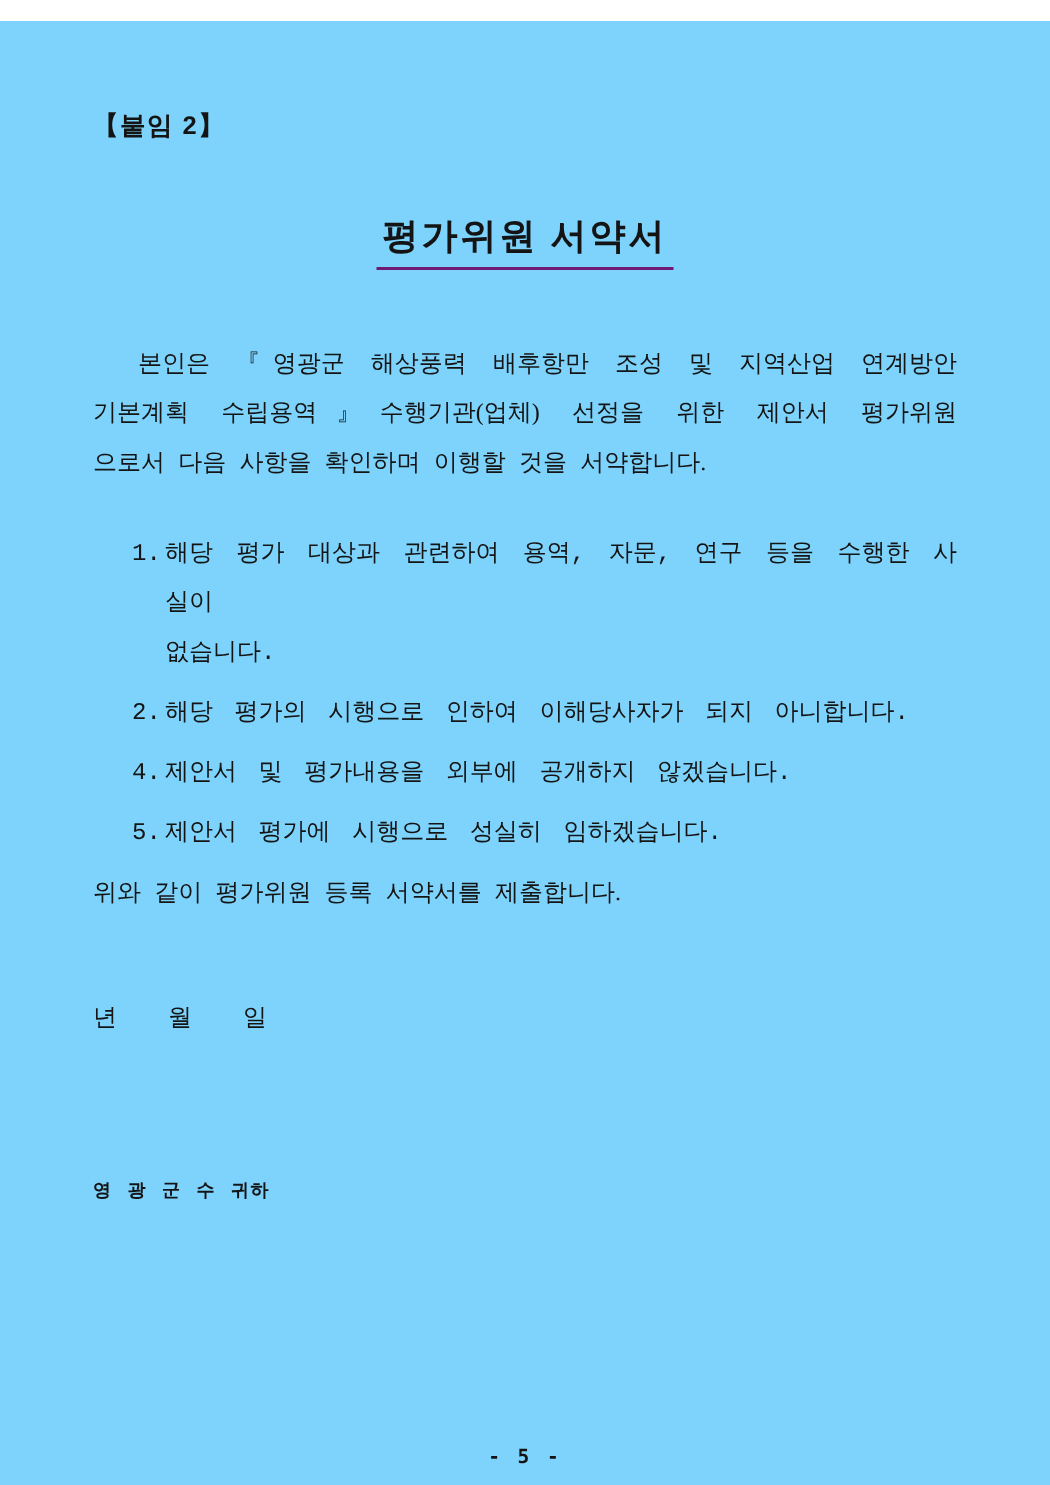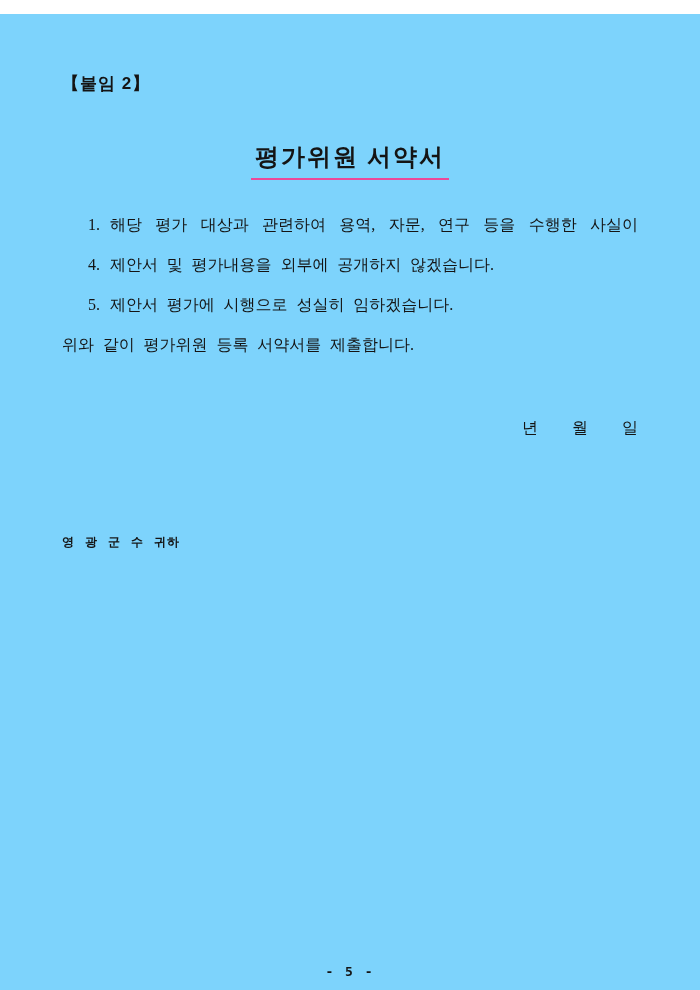--- a/index.html
+++ b/index.html
@@ -21,33 +21,33 @@
     font-weight: bold;
     font-size: 17px;
     letter-spacing: 1px;
   }
   .title-wrap { text-align: center; margin-top: 46px; }
   .doc-title {
     display: inline-block;
     font-weight: bold;
     font-size: 24px;
     letter-spacing: 2px;
-    border-bottom: 2px solid #ec4899;
+    border-bottom: 2px solid #701a75;
     padding: 0 4px 5px 4px;
   }
   .intro { margin-top: 46px; line-height: 33px; word-spacing: 0.30em; }
   .intro .l1 { text-indent: 30px; text-align: justify; text-align-last: justify; }
   .intro .l2 { text-align: justify; text-align-last: justify; }
   .pledge-list { margin-top: 28px; padding-left: 26px; }
-  .pledge-item { margin-bottom: 7px; line-height: 33px; word-spacing: 0.30em; padding-left: 22px; }
+  .pledge-item { margin-bottom: 7px; line-height: 33px; word-spacing: 0.30em; padding-left: 22px; font-family: Liberation Mono, monospace; }
   .pledge-item .num { display: inline-block; width: 22px; margin-left: -22px; }
   .iline.stretch { text-align: justify; text-align-last: justify; }
   .iline.cont { display: block; }
   .closing { margin-top: 6px; line-height: 33px; word-spacing: 0.30em; }
-  .date-line { margin-top: 50px; text-align: right; line-height: 33px; word-spacing: 30px; }
+  .date-line { margin-top: 50px; text-align: left; line-height: 33px; word-spacing: 30px; }
   .signer-line { margin-top: 42px; line-height: 33px; padding-left: 118px; word-spacing: 0.28em; }
   .signer-line .sign-hint { margin-left: 70px; }
   .addressee {
     margin-top: 82px;
     font-weight: bold;
     font-size: 12px;
     letter-spacing: 1px;
     word-spacing: 6px;
     line-height: 33px;
   }
@@ -66,27 +66,36 @@
 <body>
 
 <div class="page">
 
   <div class="attach-label">【붙임 2】</div>
 
   <div class="title-wrap">
     <span class="doc-title">평가위원 서약서</span>
   </div>
 
+  <div class="intro">
+    <div class="l1">본인은 『영광군 해상풍력 배후항만 조성 및 지역산업 연계방안</div>
+    <div class="l2">기본계획 수립용역』수행기관(업체) 선정을 위한 제안서 평가위원</div>
+    <div class="l3">으로서 다음 사항을 확인하며 이행할 것을 서약합니다.</div>
+  </div>
 
   <div class="pledge-list">
 
     <div class="pledge-item">
       <div class="iline stretch"><span class="num">1.</span><span>해당 평가 대상과 관련하여 용역, 자문, 연구 등을 수행한 사실이</span></div>
+      <span class="iline cont">없습니다.</span>
     </div>
 
+    <div class="pledge-item">
+      <div class="iline"><span class="num">2.</span><span>해당 평가의 시행으로 인하여 이해당사자가 되지 아니합니다.</span></div>
+    </div>
 
 
     <div class="pledge-item">
       <div class="iline"><span class="num">4.</span><span>제안서 및 평가내용을 외부에 공개하지 않겠습니다.</span></div>
     </div>
 
     <div class="pledge-item">
       <div class="iline"><span class="num">5.</span><span>제안서 평가에 시행으로 성실히 임하겠습니다.</span></div>
     </div>
 

